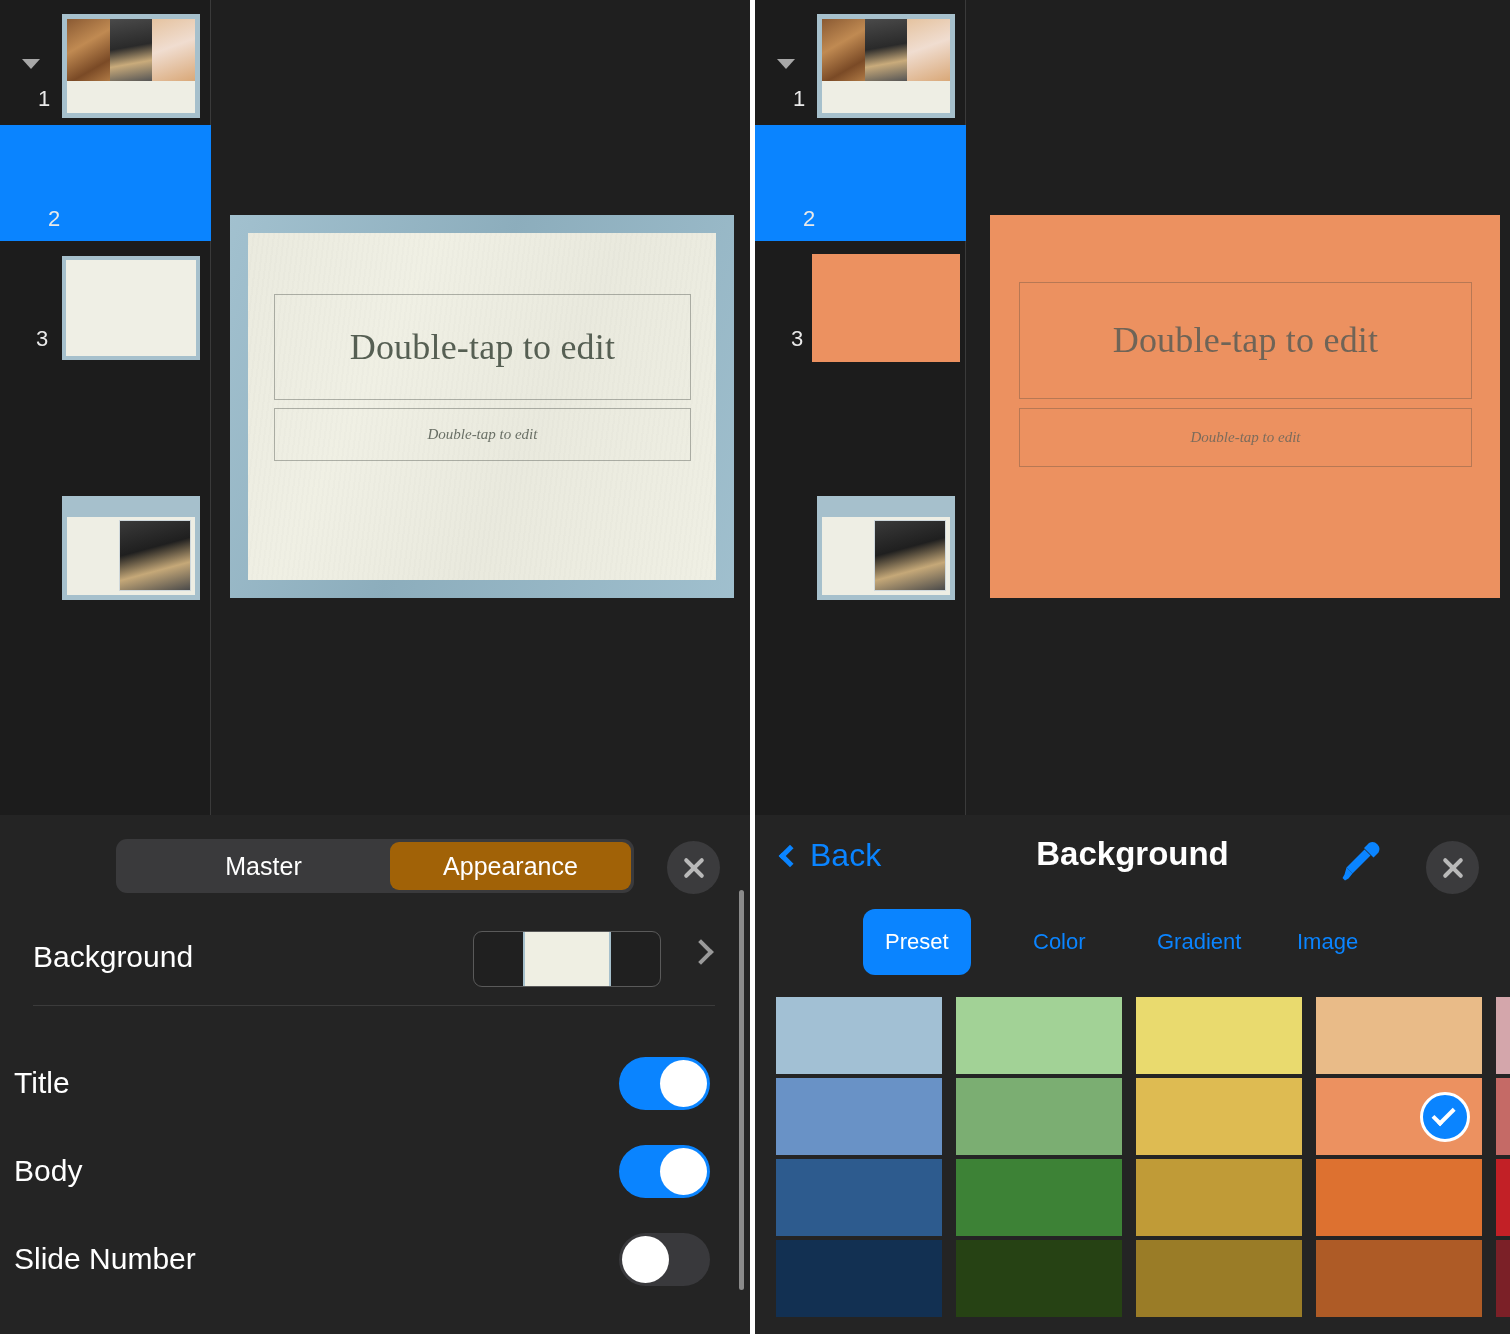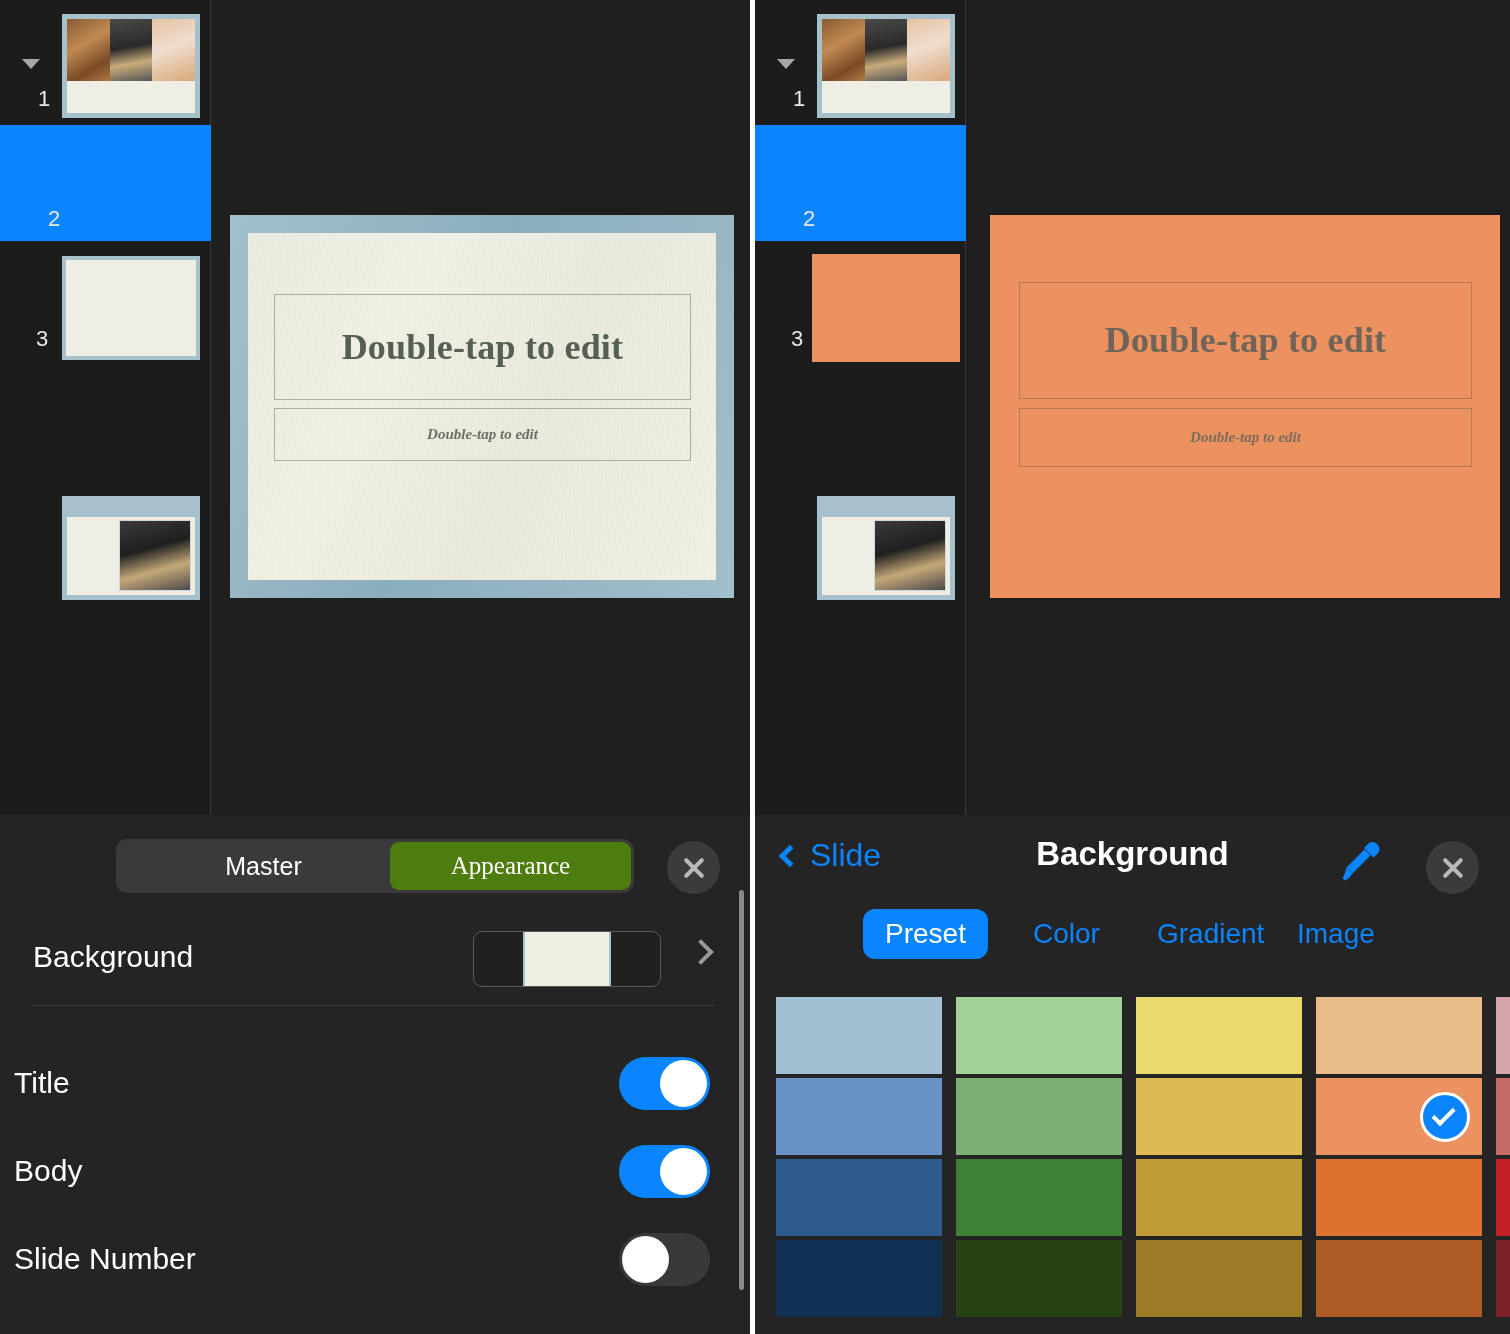--- a/index.html
+++ b/index.html
@@ -73,21 +73,20 @@
     background: #95b8c8;
     background-image: linear-gradient(110deg, rgba(255,255,255,.12) 0%, rgba(0,0,0,.06) 45%, rgba(255,255,255,.1) 100%);
     padding: 18px;
   }
   .slide-inner {
     width: 100%; height: 100%; position: relative;
     background: #efefe3;
     background-image:
       linear-gradient(115deg, rgba(0,0,0,.02) 0%, rgba(255,255,255,.05) 30%, rgba(0,0,0,.025) 60%, rgba(255,255,255,.04) 100%),
       repeating-linear-gradient(97deg, rgba(0,0,0,.012) 0 2px, rgba(255,255,255,0) 2px 5px);
-    font-weight: bold;
   }
   .slide-plain { background: #ec9160; }
   .slide-plain .slide-inner { background: transparent; background-image: none; }
 
   .ph {
     position: absolute; border: 1px solid rgba(90,95,88,.45);
     display: flex; align-items: center; justify-content: center;
   }
   .ph-title { left: 5.6%; top: 17.5%; width: 89%; height: 30.5%; }
   .ph-body  { left: 5.6%; top: 50.5%; width: 89%; height: 15.2%; }
@@ -109,21 +108,21 @@
 
   
   .seg {
     position: absolute; left: 116px; top: 24px; width: 518px; height: 54px;
     background: #3a3a3c; border-radius: 11px; display: flex; padding-left: 24px;
   }
   .seg-item {
     flex: 1; display: flex; align-items: center; justify-content: center;
     font-size: 25px; color: #ffffff; border-radius: 9px; margin: 3px;
   }
-  .seg-item.active { background: #4d7c0f; font-family: Liberation Serif, serif; }
+  .seg-item.active { background: #a16207; }
   .close-btn {
     position: absolute; top: 26px; width: 53px; height: 53px; border-radius: 50%;
     background: #3b3b3d; display: flex; align-items: center; justify-content: center;
   }
   .close-btn.cl-left  { left: 667px; }
   .close-btn.cl-right { left: 671px; }
   .close-x { position: relative; width: 26px; height: 26px; }
   .close-x:before, .close-x:after {
     content: ""; position: absolute; left: 0; top: 11px; width: 26px; height: 4px;
     background: #b9b9b9; border-radius: 2px;
@@ -187,22 +186,22 @@
   .sheet-title {
     position: absolute; left: 0; top: 20px; width: 755px; text-align: center;
     font-size: 33px; font-weight: bold; color: #ffffff;
   }
   .eyedropper { position: absolute; left: 580px; top: 22px; width: 48px; height: 48px; }
 
   .tabs {
     position: absolute; left: 0; top: 94px; width: 755px; height: 54px;
   }
   .tab {
-    position: absolute; height: 50px; display: flex; align-items: center; justify-content: center;
-    font-size: 28px; color: #0a84ff; border-radius: 12px; padding: 0 22px;
+    position: absolute; height: 66px; display: flex; align-items: center; justify-content: center;
+    font-size: 22px; color: #0a84ff; border-radius: 12px; padding: 0 22px;
   }
   .tab.active { background: #0a84ff; color: #ffffff; }
   .tab.t0 { left: 108px; }
   .tab.t1 { left: 256px; }
   .tab.t2 { left: 380px; }
   .tab.t3 { left: 520px; }
 
   .swatch-grid {
     position: absolute; left: 21px; top: 182px; width: 740px; height: 320px;
     display: flex; gap: 14px; overflow: hidden;
@@ -350,21 +349,21 @@
           <div class="ph ph-body">
             <span>Double-tap to edit</span>
           </div>
         </div>
       </div>
     </div>
 
     <div class="sheet sheet-right">
       <div class="back-btn">
         <div class="chev-l"></div>
-        <span class="back-label">Slide</span>
+        <span class="back-label">Back</span>
       </div>
       <div class="sheet-title">Background</div>
 
       <div class="eyedropper">
         <svg viewBox="0 0 48 48" width="48" height="48">
           <path d="M34 6 a7 7 0 0 1 9.5 9.5 l-5 5 -9.5 -9.5 z" fill="#0a84ff"></path>
           <path d="M29.5 12.5 l6 6 -18 18 -6 -6 z" fill="#0a84ff"></path>
           <path d="M11.5 30.5 l6 6 -4 5 -3.5 2 -2.5 -2.5 2 -3.5 z" fill="#0a84ff"></path>
         </svg>
       </div>

